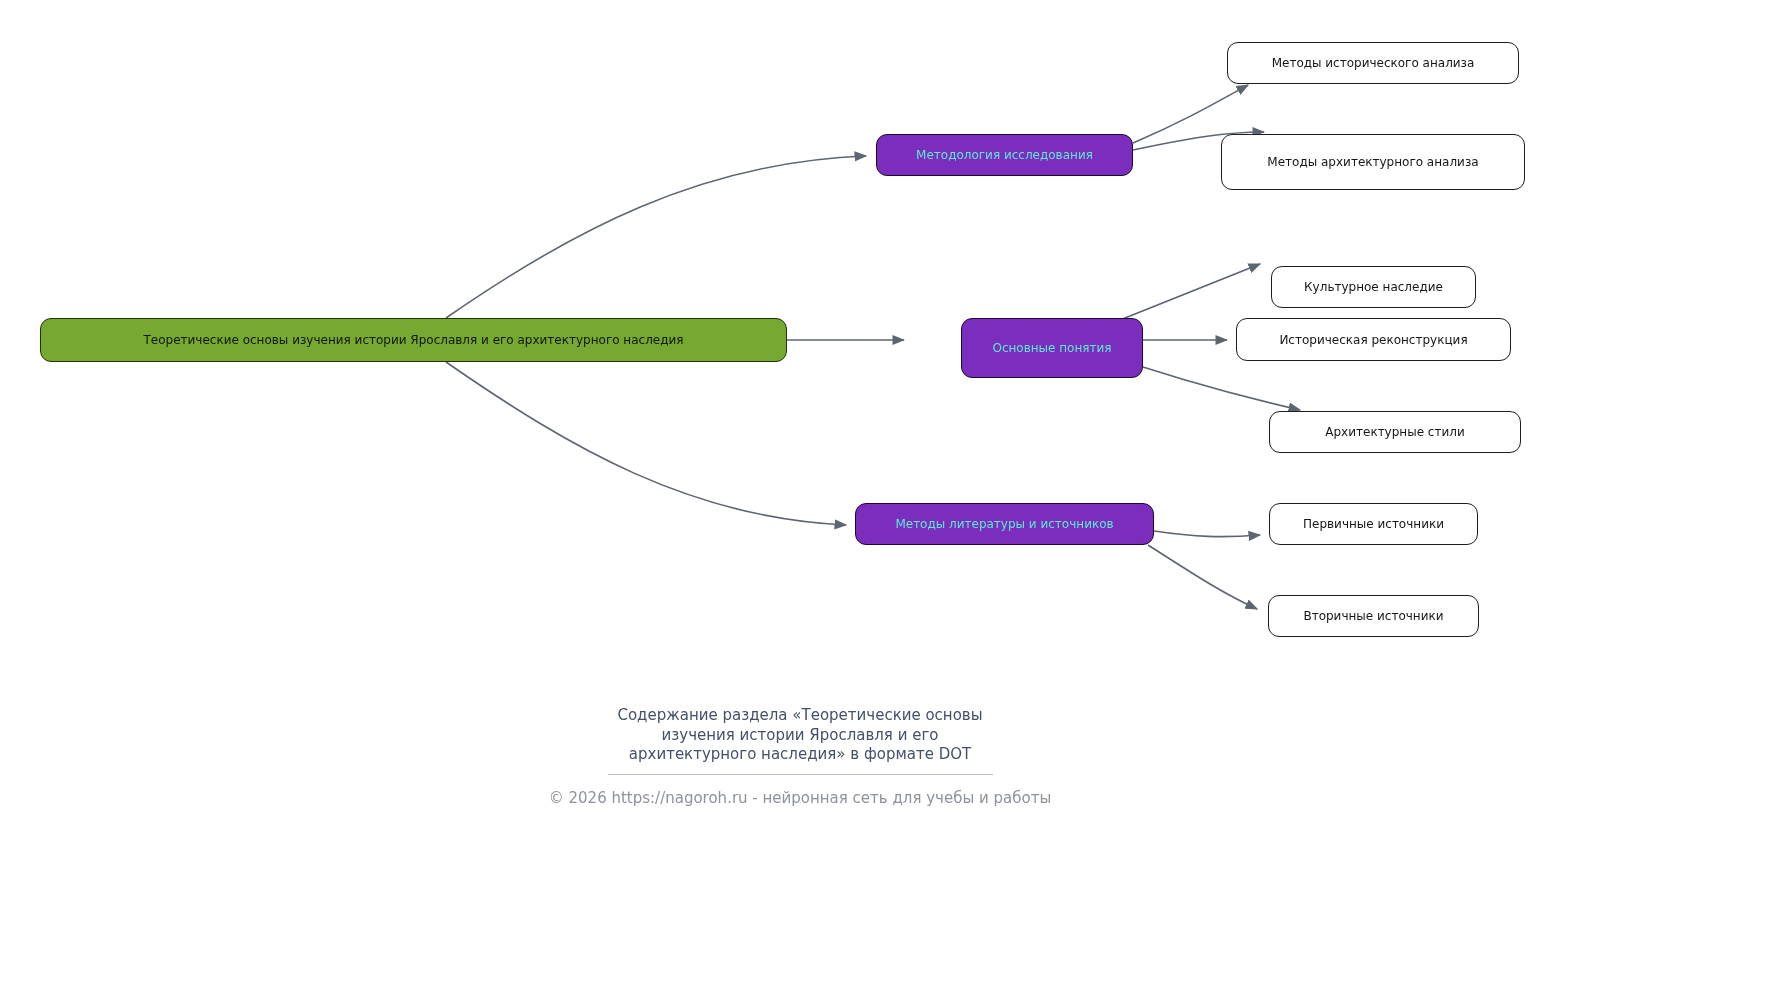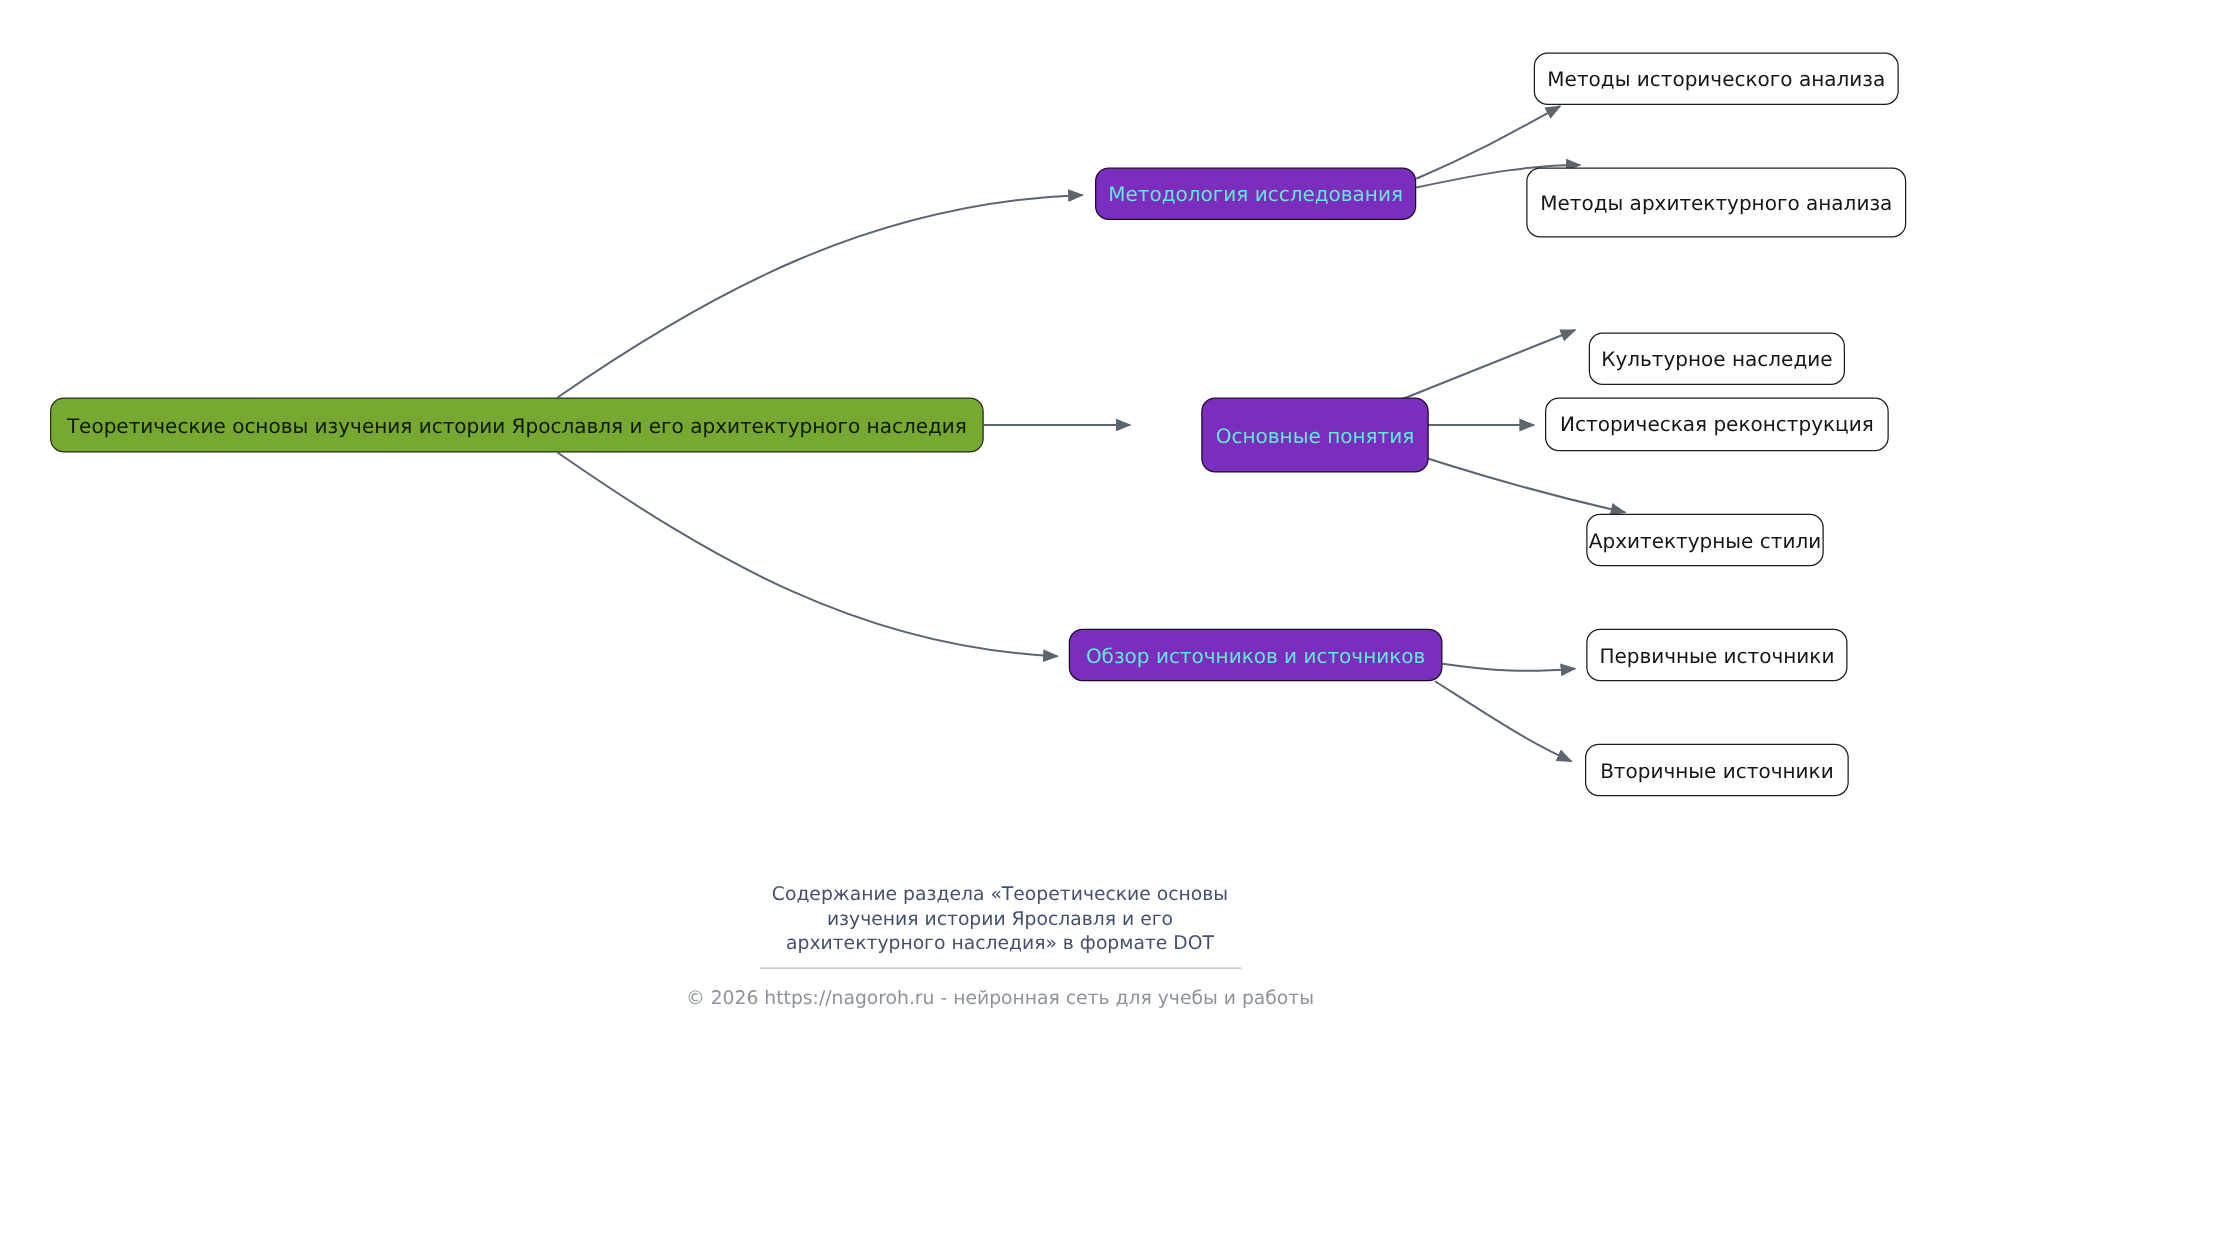--- a/index.html
+++ b/index.html
@@ -23,21 +23,21 @@
     height: 1001px;
     pointer-events: none;
   }
   .node {
     position: absolute;
     display: flex;
     align-items: center;
     justify-content: center;
     border: 1.5px solid #1e1e1e;
     border-radius: 11px;
-    font-size: 16px;
+    font-size: 12px;
     white-space: nowrap;
     box-sizing: border-box;
     padding: 0 12px;
   }
   .node-root {
     background: #76a832;
     color: #101800;
     border-color: #23320c;
   }
   .node-branch {
@@ -106,40 +106,40 @@
 
   <div class="node node-branch" style="left:876px; top:134px; width:257px; height:42px;">
     <span>Методология исследования</span>
   </div>
 
   <div class="node node-branch" style="left:961px; top:318px; width:182px; height:60px;">
     <span>Основные понятия</span>
   </div>
 
   <div class="node node-branch" style="left:855px; top:503px; width:299px; height:42px;">
-    <span>Обзор источников и источников</span>
+    <span>Методы литературы и источников</span>
   </div>
 
   <div class="node node-leaf" style="left:1227px; top:42px; width:292px; height:42px;">
     <span>Методы исторического анализа</span>
   </div>
 
   <div class="node node-leaf" style="left:1221px; top:134px; width:304px; height:56px;">
     <span>Методы архитектурного анализа</span>
   </div>
 
   <div class="node node-leaf" style="left:1271px; top:226px; width:205px; height:42px;margin-top:40px;">
     <span>Культурное наследие</span>
   </div>
 
   <div class="node node-leaf" style="left:1236px; top:318px; width:275px; height:43px;">
     <span>Историческая реконструкция</span>
   </div>
 
-  <div class="node node-leaf" style="left:1269px; top:411px; width:190px; height:42px;">
+  <div class="node node-leaf" style="left:1269px; top:411px; width:252px; height:42px;">
     <span>Архитектурные стили</span>
   </div>
 
   <div class="node node-leaf" style="left:1269px; top:503px; width:209px; height:42px;">
     <span>Первичные источники</span>
   </div>
 
   <div class="node node-leaf" style="left:1268px; top:595px; width:211px; height:42px;">
     <span>Вторичные источники</span>
   </div>

